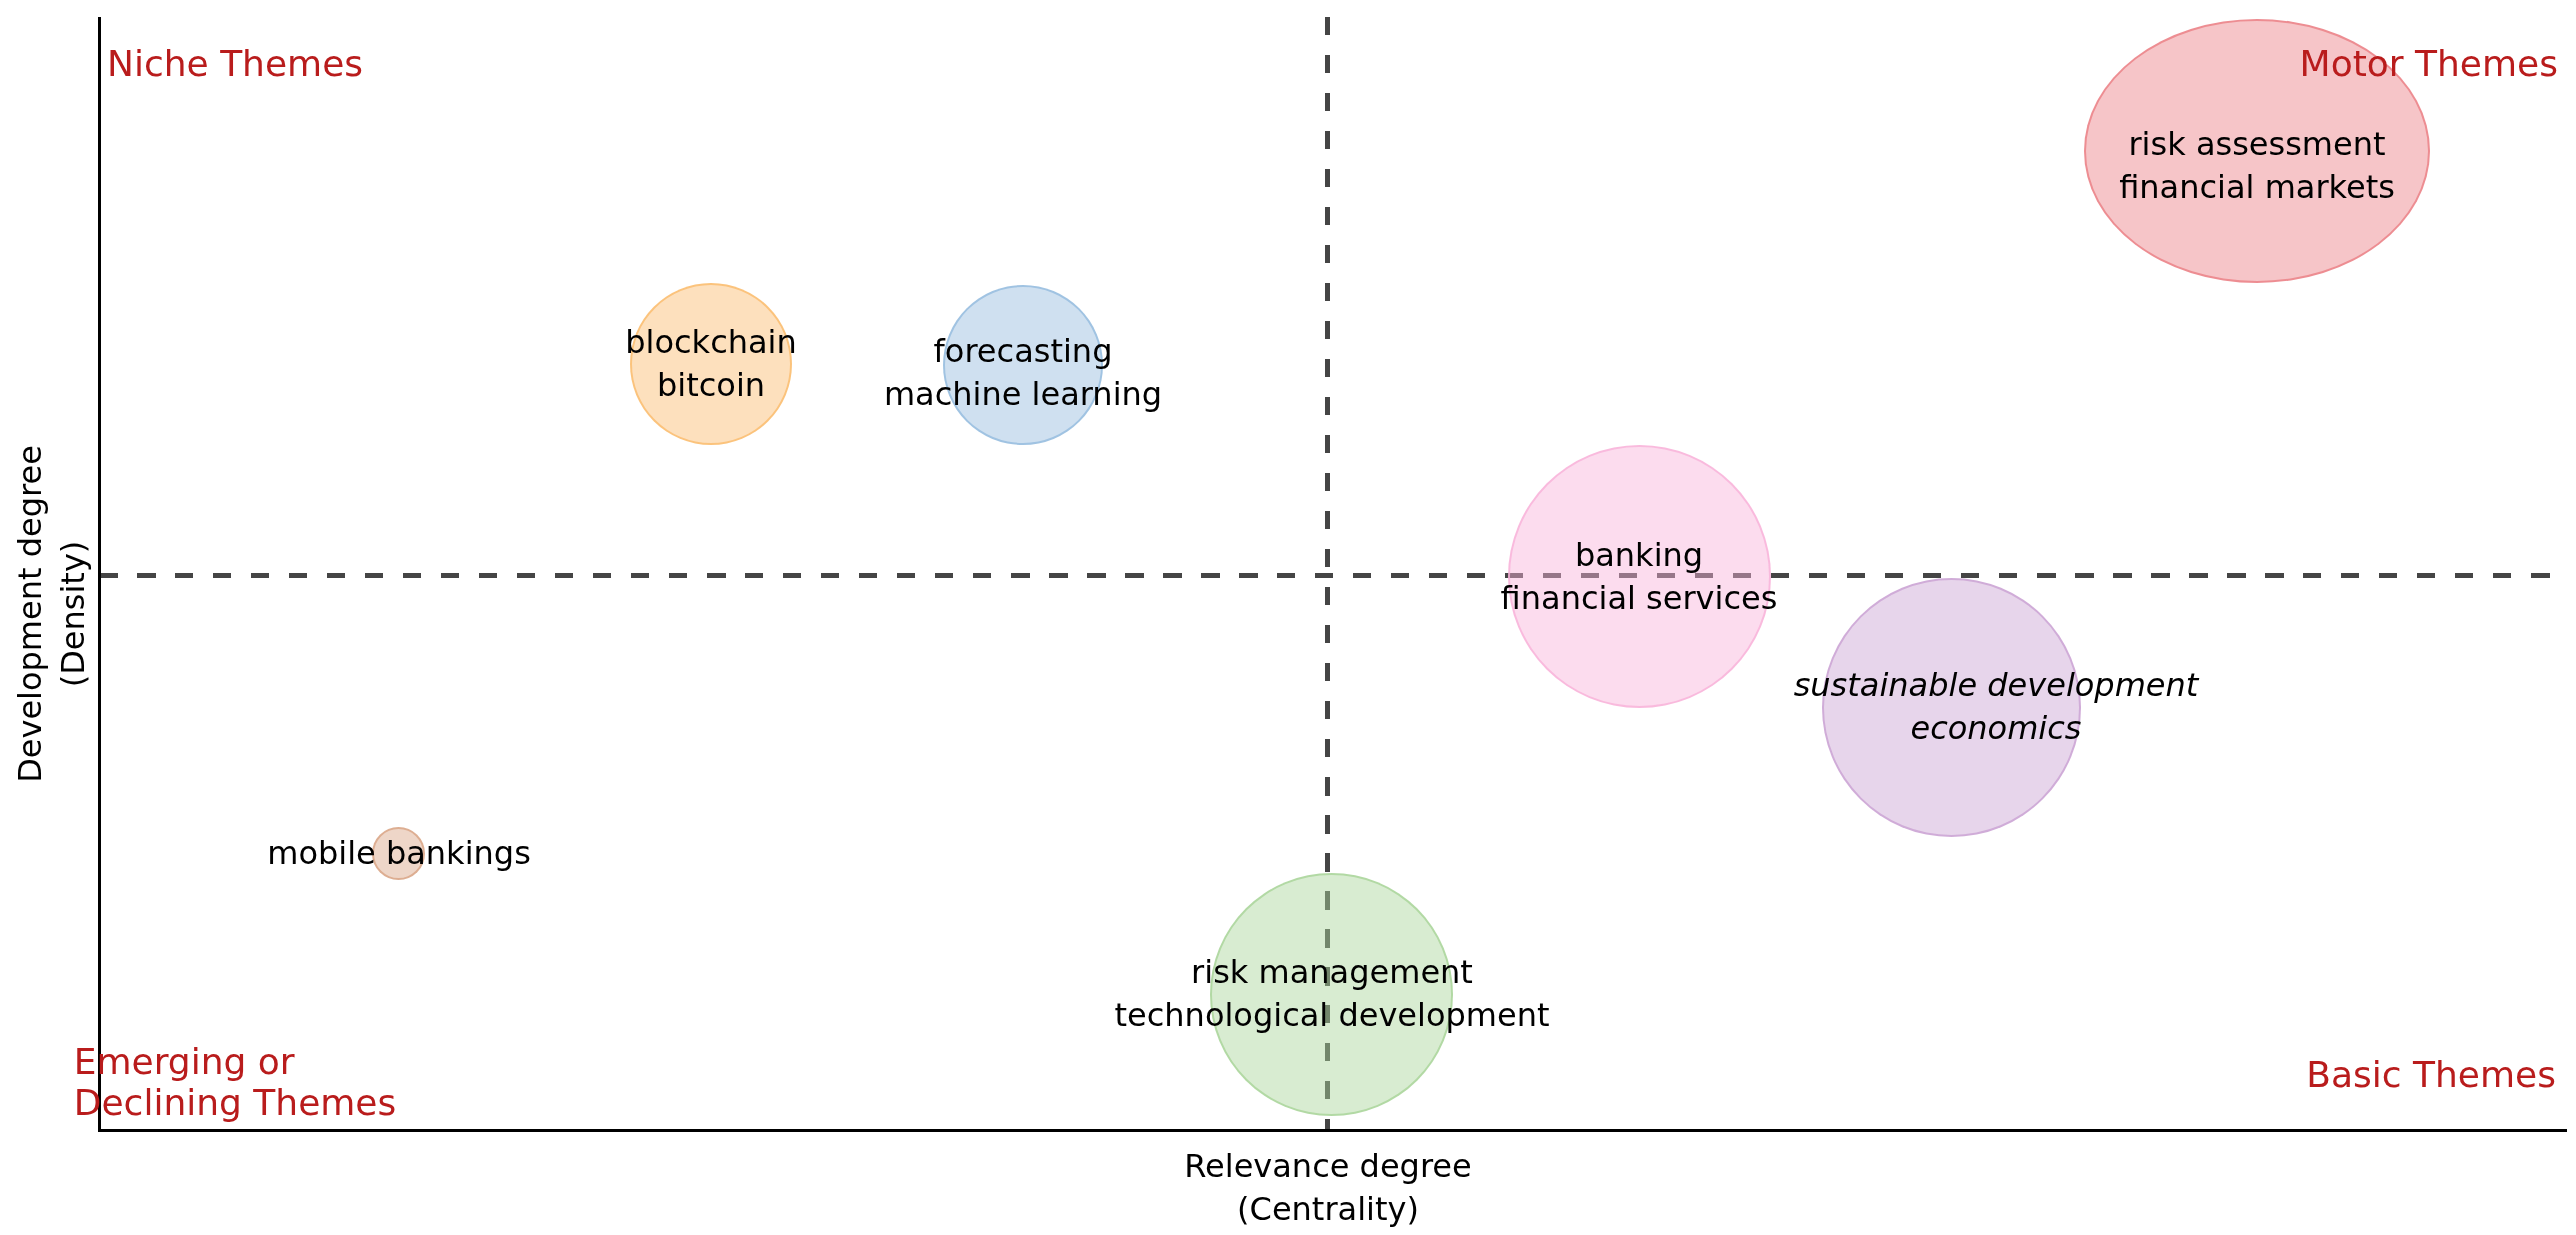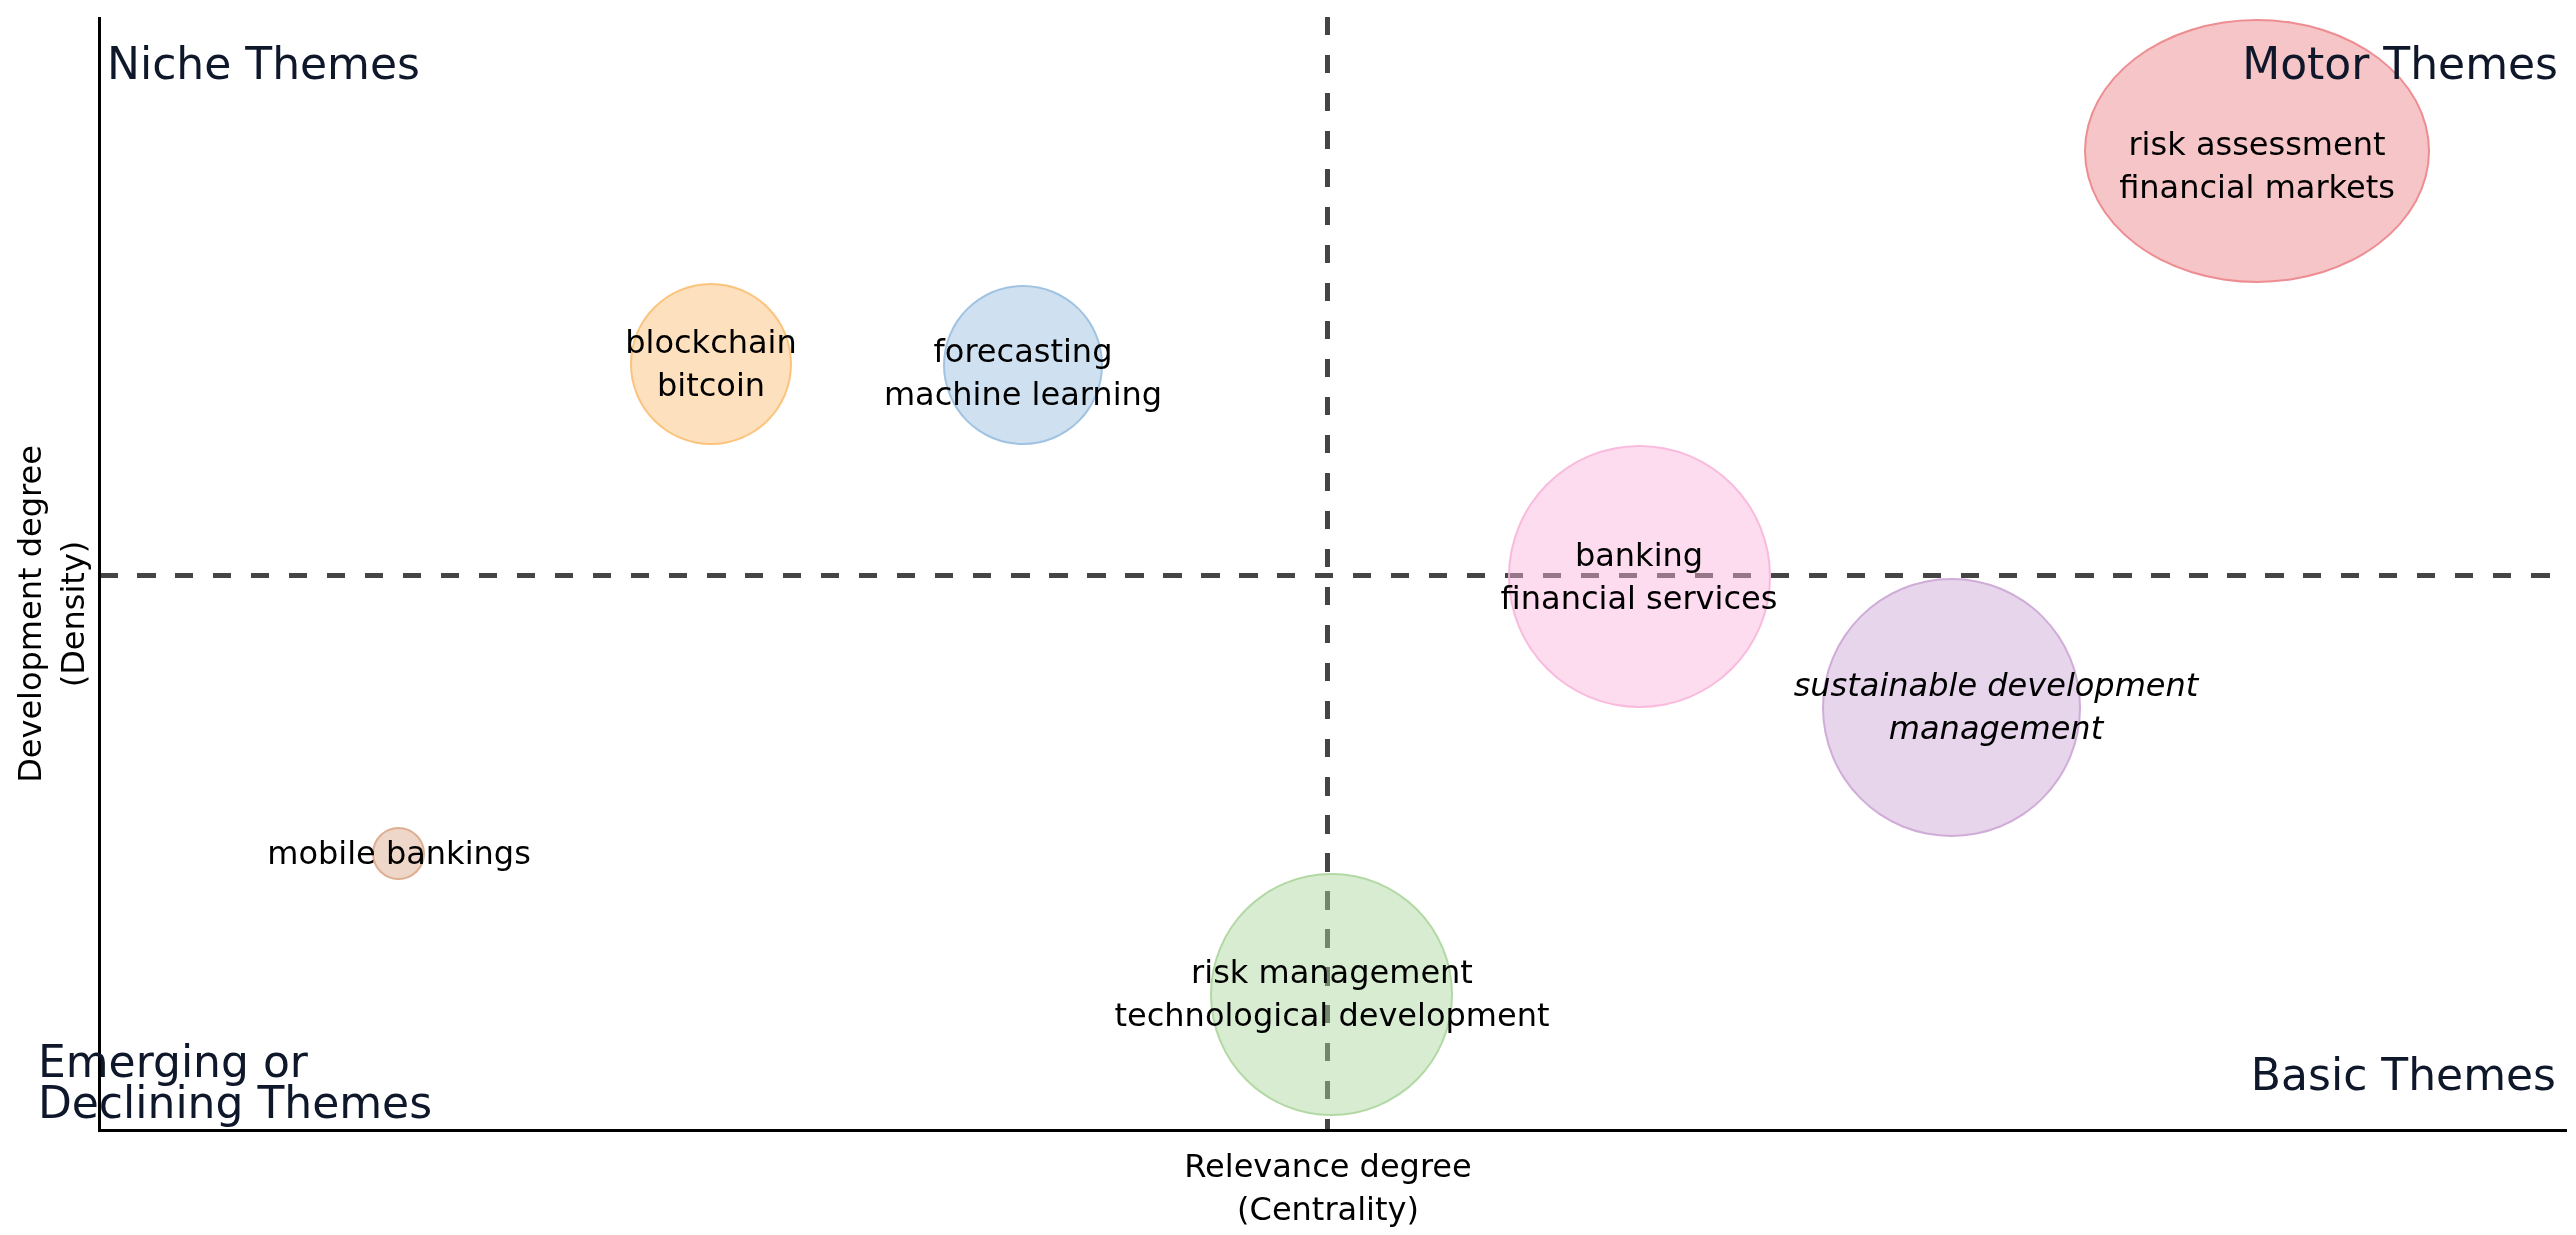--- a/index.html
+++ b/index.html
@@ -11,21 +11,21 @@
   .spine{position:absolute;background:#000000;}
   .dash-h{position:absolute;height:4.6px;
     background:repeating-linear-gradient(to right,#454545 0 18.5px,transparent 18.5px 38px);}
   .dash-v{position:absolute;width:4.6px;
     background:repeating-linear-gradient(to bottom,#454545 0 18.5px,transparent 18.5px 38px);}
   .bubble{position:absolute;border-radius:50%;box-sizing:border-box;border:2.6px solid transparent;}
   .blabel{
     position:absolute;transform:translate(-50%,-50%);text-align:center;
     font-size:32px;line-height:43px;color:#000000;white-space:nowrap;
   }
-  .qlabel{position:absolute;font-size:44px;line-height:41px;color:#0f172a;white-space:nowrap;}
+  .qlabel{position:absolute;font-size:36px;line-height:41px;color:#b91c1c;white-space:nowrap;}
   .qlabel.centered{text-align:left;transform:translate(-50%,-50%);}
   .qlabel.vcenter{transform:translateY(-50%);}
   .alabel{
     position:absolute;font-size:32px;line-height:43px;color:#000000;
     text-align:center;white-space:nowrap;transform:translate(-50%,-50%);
   }
   .alabel.rot{transform:translate(-50%,-50%) rotate(-90deg);}
 </style>
 </head>
 <body>
@@ -64,21 +64,21 @@
       <div class="blabel" style="left: 1023px; top: 365px;">
         <span style="display: block; margin-top: 16px;">forecasting</span>
         <span style="display: block;">machine learning</span>
       </div>
       <div class="blabel" style="left: 1639px; top: 577px;">
         <span style="display: block;">banking</span>
         <span style="display: block;">financial services</span>
       </div>
       <div class="blabel" style="left: 1996px; top: 707px; font-style: italic;">
         <span style="display: block;">sustainable development</span>
-        <span style="display: block;">management</span>
+        <span style="display: block;">economics</span>
       </div>
       <div class="blabel" style="left: 399px; top: 853px;">
         <span style="display: block;">mobile bankings</span>
       </div>
       <div class="blabel" style="left: 1332px; top: 994px;">
         <span style="display: block;">risk management</span>
         <span style="display: block;">technological development</span>
       </div>
     </div>
 

